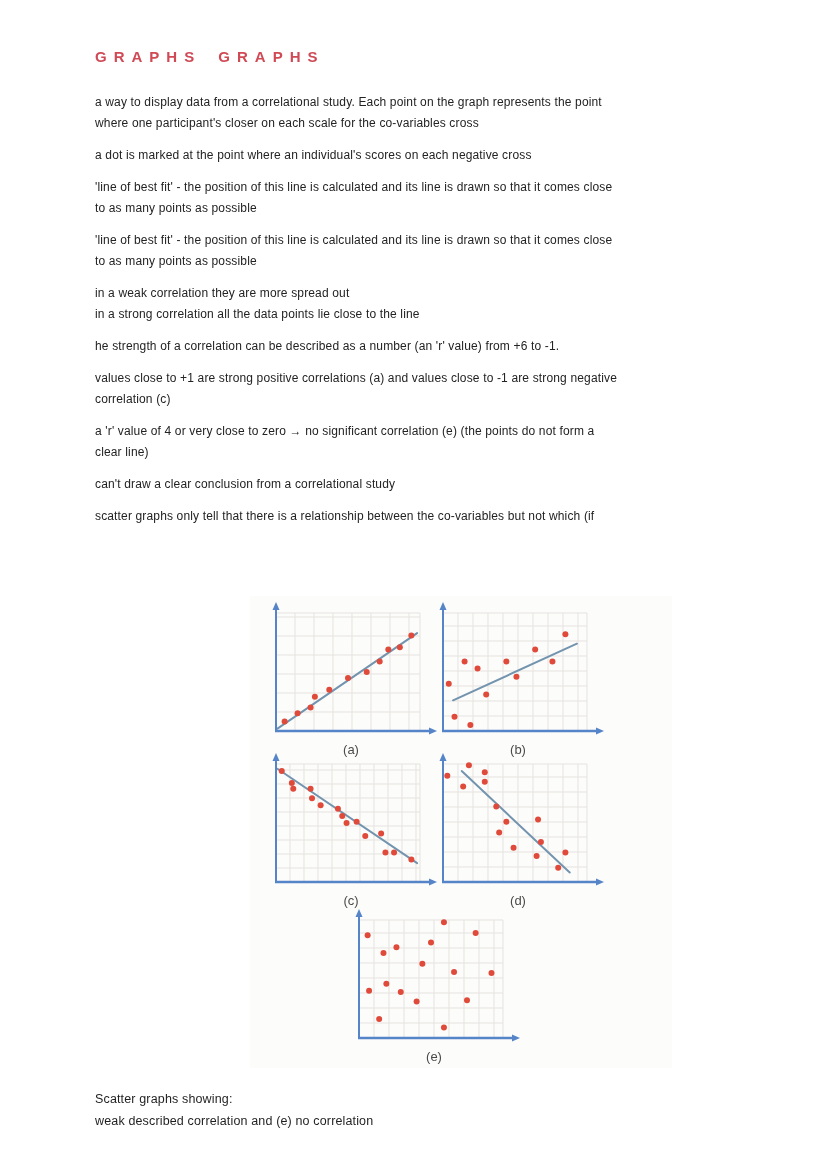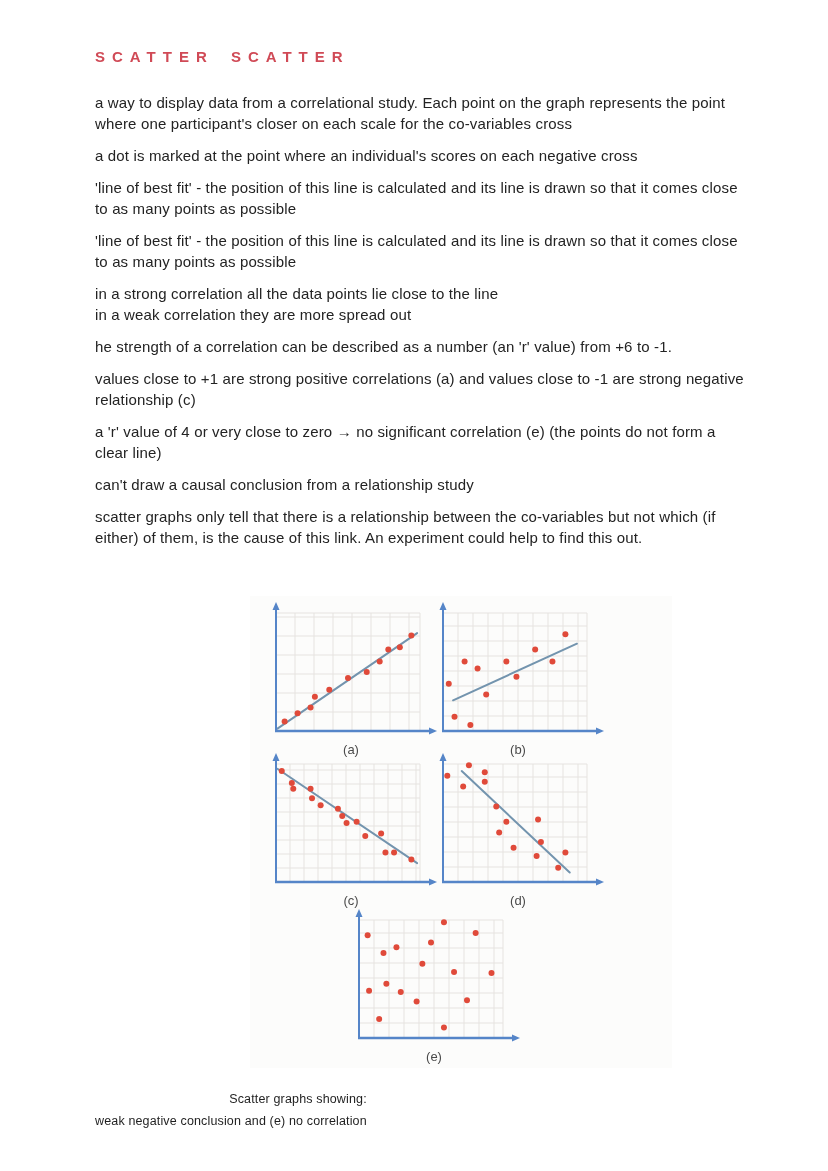--- a/index.html
+++ b/index.html
@@ -7,82 +7,81 @@
     position:relative;width:828px;height:1171px;background:#ffffff;
     font-family:"Liberation Sans",sans-serif;overflow:hidden;
   }
   .content{position:absolute;left:95px;top:48px;width:680px;}
   .title{
     margin:0 0 27px 0;font-size:15px;font-weight:bold;
     letter-spacing:7px;word-spacing:6px;color:#d04a56;
   }
   .para{margin:0 0 11px 0;}
   .para .ln{
-    display:block;white-space:nowrap;font-size:15px;line-height:21px;
+    display:block;white-space:nowrap;font-size:12px;line-height:21px;
     color:#232323;letter-spacing:0.15px;
   }
   .figure-bg{position:absolute;left:250px;top:596px;width:422px;height:472px;background:#fcfcfb;}
   .chart{position:absolute;}
   .chart svg{display:block;}
   .chart-label{text-align:center;font-size:13px;color:#4a4a4a;margin-top:3px;font-family:"Liberation Sans",sans-serif;}
   #chart-a{left:264px;top:601px;}
   #chart-b{left:431px;top:601px;}
   #chart-c{left:264px;top:752px;}
   #chart-d{left:431px;top:752px;}
   #chart-e{left:347px;top:908px;}
   .caption{position:absolute;left:95px;top:1088px;}
   .caption .ln{
     display:block;white-space:nowrap;font-size:12.5px;line-height:22px;
-    color:#1f1f1f;letter-spacing:0.15px;text-align:right;
+    color:#1f1f1f;letter-spacing:0.15px;
   }
 </style>
 </head>
 <body>
 
 <div class="page">
 
   <div class="content">
-    <h1 class="title" style="color: rgb(208, 74, 86);">SCATTER SCATTER</h1>
+    <h1 class="title" style="color: rgb(208, 74, 86);">GRAPHS GRAPHS</h1>
 
     <p class="para">
       <span class="ln">a way to display data from a correlational study. Each point on the graph represents the point</span>
       <span class="ln">where one participant's closer on each scale for the co-variables cross</span>
     </p>
     <p class="para">
       <span class="ln">a dot is marked at the point where an individual's scores on each negative cross</span>
     </p>
     <p class="para">
       <span class="ln">'line of best fit' - the position of this line is calculated and its line is drawn so that it comes close</span>
       <span class="ln">to as many points as possible</span>
     </p>
     <p class="para">
       <span class="ln">'line of best fit' - the position of this line is calculated and its line is drawn so that it comes close</span>
       <span class="ln">to as many points as possible</span>
     </p>
     <p class="para">
+      <span class="ln">in a weak correlation they are more spread out</span>
       <span class="ln">in a strong correlation all the data points lie close to the line</span>
-      <span class="ln">in a weak correlation they are more spread out</span>
     </p>
     <p class="para">
       <span class="ln">he strength of a correlation can be described as a number (an 'r' value) from +6 to -1.</span>
     </p>
     <p class="para">
       <span class="ln">values close to +1 are strong positive correlations (a) and values close to -1 are strong negative</span>
-      <span class="ln">relationship (c)</span>
+      <span class="ln">correlation (c)</span>
     </p>
     <p class="para">
       <span class="ln">a 'r' value of 4 or very close to zero → no significant correlation (e) (the points do not form a</span>
       <span class="ln">clear line)</span>
     </p>
     <p class="para">
-      <span class="ln">can't draw a causal conclusion from a relationship study</span>
+      <span class="ln">can't draw a clear conclusion from a correlational study</span>
     </p>
     <p class="para">
       <span class="ln">scatter graphs only tell that there is a relationship between the co-variables but not which (if</span>
-      <span class="ln">either) of them, is the cause of this link. An experiment could help to find this out.</span>
     </p>
   </div>
 
   <div class="figure-bg"></div>
 
   <div class="chart" id="chart-a">
     <svg width="174" height="138">
         <line x1="31" y1="130" x2="31" y2="12" stroke="#e6e3e0" stroke-width="1"></line>
         <line x1="50" y1="130" x2="50" y2="12" stroke="#e6e3e0" stroke-width="1"></line>
         <line x1="69" y1="130" x2="69" y2="12" stroke="#e6e3e0" stroke-width="1"></line>
@@ -282,16 +281,16 @@
         <line x1="12" y1="131" x2="12" y2="8" stroke="#5585c8" stroke-width="2"></line>
         <polygon points="8.5,9 15.5,9 12,1" fill="#5585c8"></polygon>
         <line x1="11" y1="130" x2="166" y2="130" stroke="#5585c8" stroke-width="2.4"></line>
         <polygon points="165,126.5 165,133.5 173,130" fill="#5585c8"></polygon>
       </svg>
     <div class="chart-label" style="color: rgb(74, 74, 74);">(e)</div>
   </div>
 
   <div class="caption">
     <span class="ln">Scatter graphs showing:</span>
-    <span class="ln">weak negative conclusion and (e) no correlation</span>
+    <span class="ln">weak described correlation and (e) no correlation</span>
   </div>
 
 </div>
 
 </body></html>

